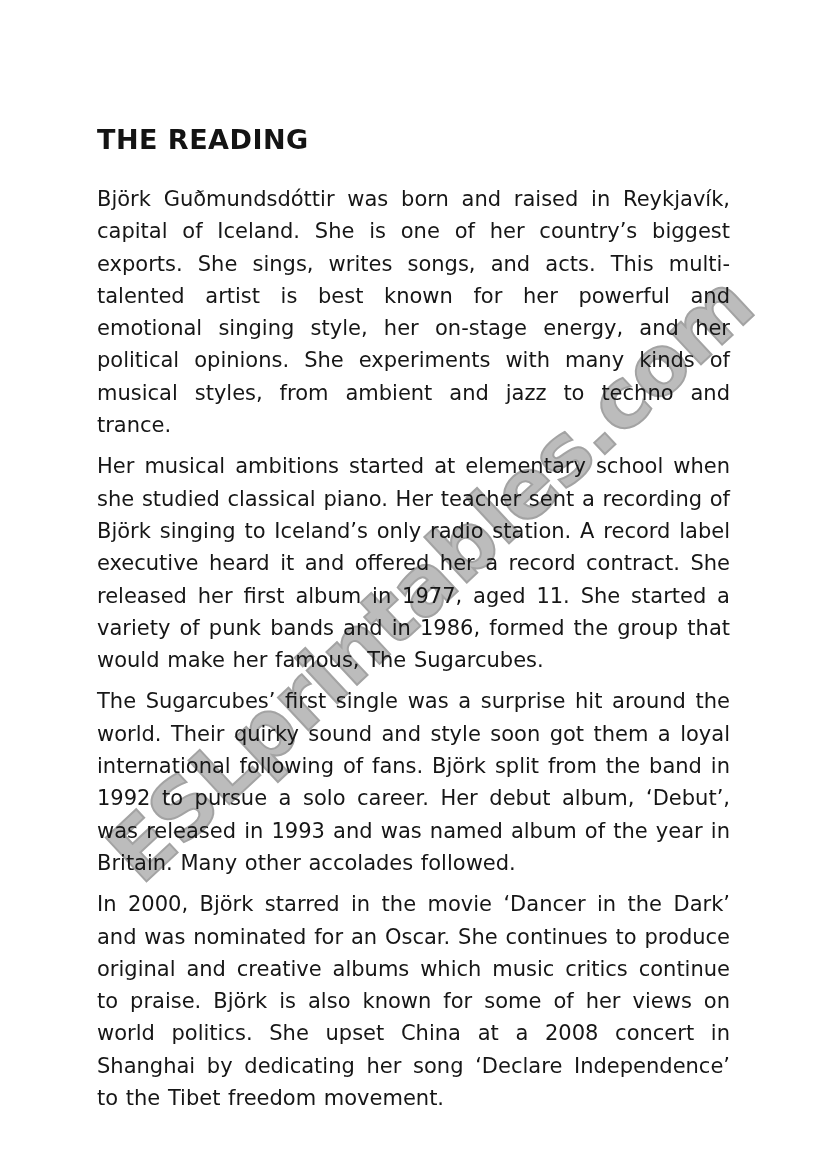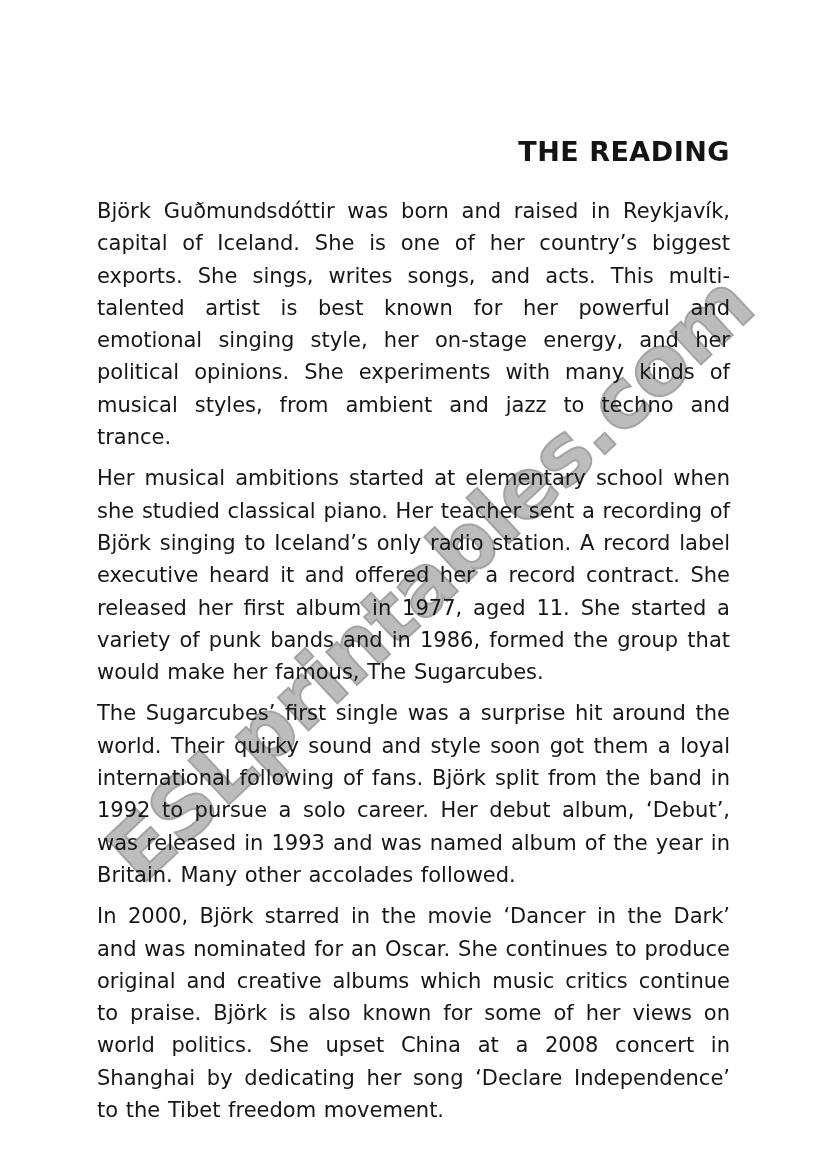--- a/index.html
+++ b/index.html
@@ -31,26 +31,25 @@
     user-select: none;
   }
   .content {
     position: absolute;
     left: 97px;
     top: 124px;
     width: 633px;
     z-index: 1;
   }
   .title {
-    margin: 12px 0 28px 0;
+    margin: 0 0 28px 0;
     font-size: 27px;
     font-weight: bold;
     letter-spacing: 0.5px;
     color: #141414;
-    text-align: right;
   }
   .passage p {
     margin: 0 0 9px 0;
     font-size: 21px;
     line-height: 32.3px;
     text-align: justify;
     color: #161616;
     word-spacing: 1px;
   }
 </style>

